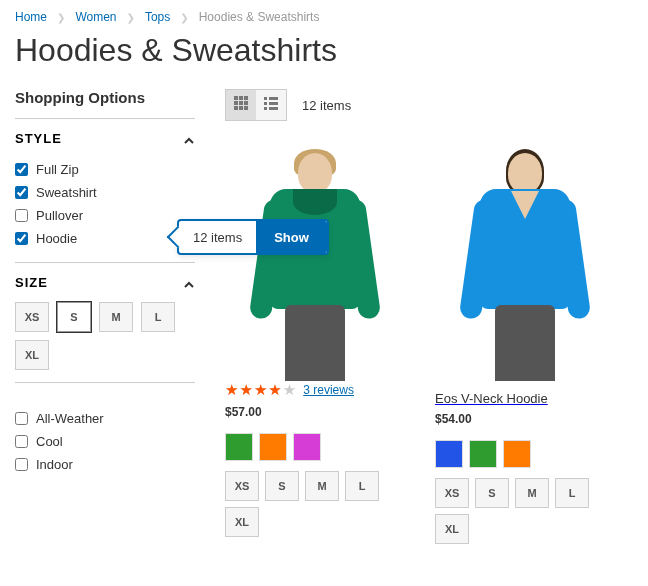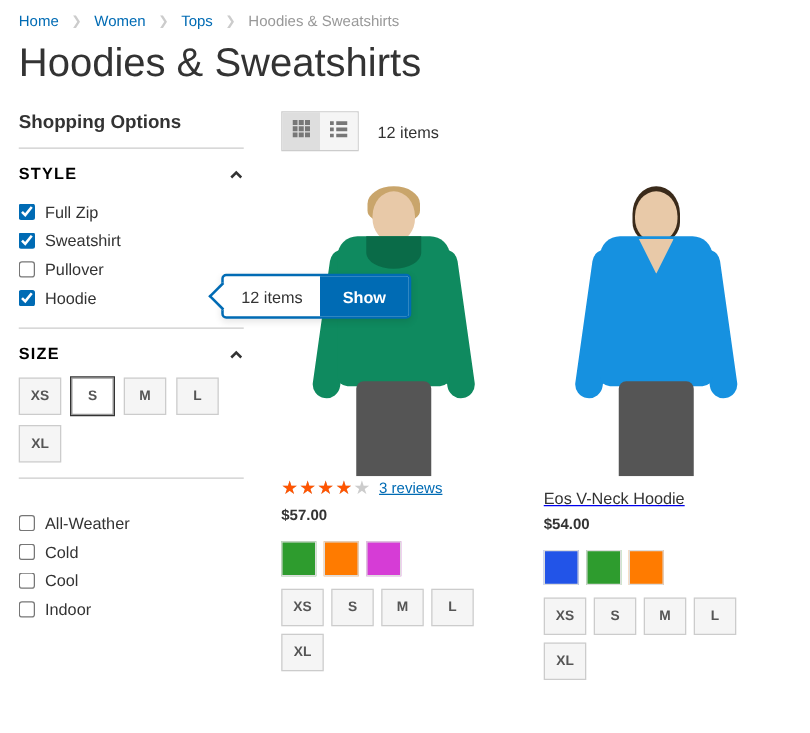--- a/index.html
+++ b/index.html
@@ -125,24 +125,20 @@
     </div>
 
     <div class="filter">
       <div class="filter-body">
         <label class="opt">
             <input type="checkbox" style="">
             <span>All-Weather</span>
           </label>
         <label class="opt">
             <input type="checkbox" style="">
-            <span>Cold</span>
-          </label>
-        <label class="opt">
-            <input type="checkbox" style="">
             <span>Cool</span>
           </label>
         <label class="opt">
             <input type="checkbox" style="">
             <span>Indoor</span>
           </label>
       </div>
     </div>
   </aside>
 

